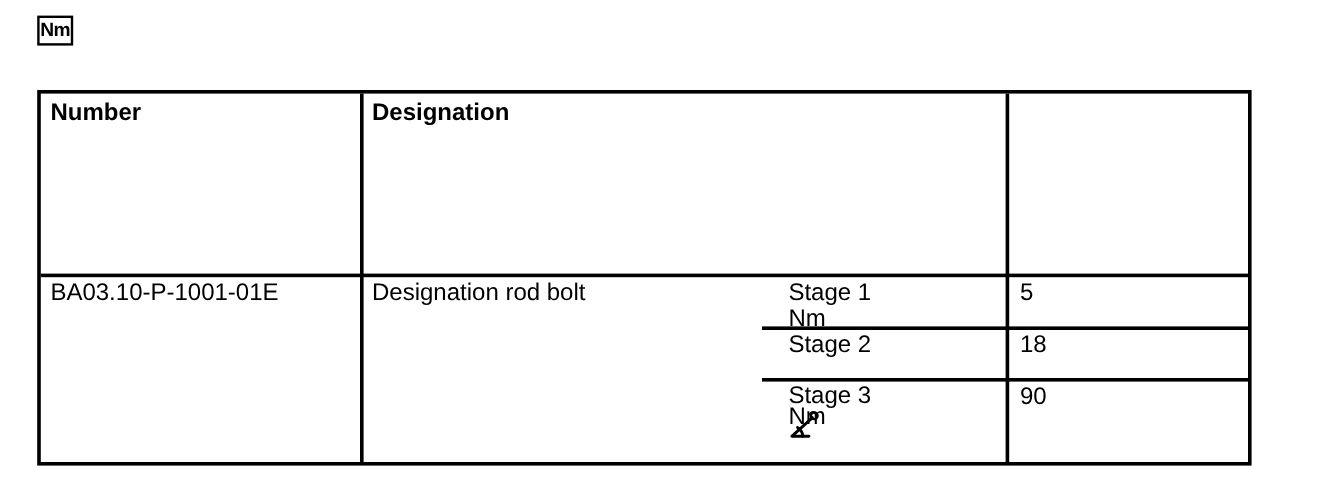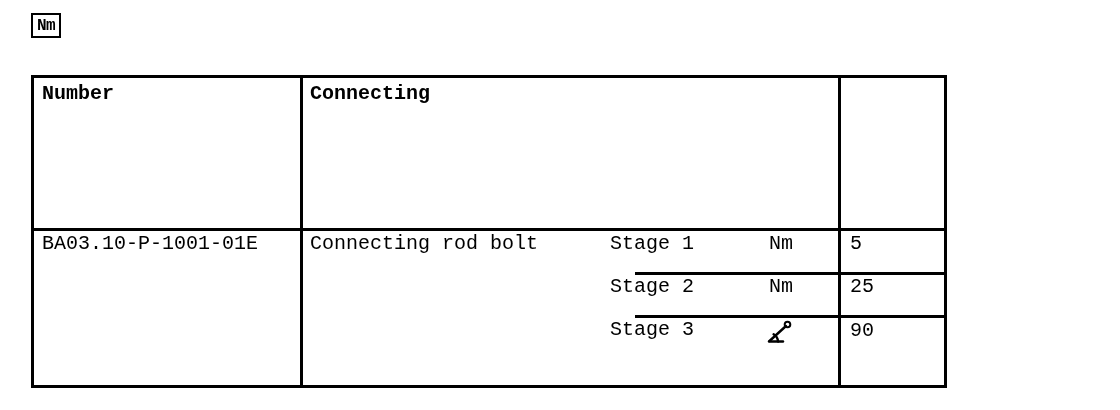--- a/index.html
+++ b/index.html
@@ -3,21 +3,21 @@
 <meta charset="utf-8">
 <style>
   * { box-sizing: border-box; margin: 0; padding: 0; }
   html, body { background: #ffffff; }
   .page {
     position: relative;
     width: 1120px;
     height: 410px;
     background: #ffffff;
     color: #000000;
-    font-family: Liberation Mono, monospace;
+    font-family: Liberation Sans, sans-serif;
     overflow: hidden;
   }
 
   
   .nm-badge {
     position: absolute;
     left: 31px; top: 13px;
     width: 30px; height: 25px;
     border: 2px solid #000;
     display: flex; align-items: center; justify-content: center;
@@ -26,21 +26,21 @@
   .page-title {
     position: absolute;
     left: 66px; top: 14px;
     font-weight: 700; font-size: 21px; line-height: 25px;
   }
 
   
   .doc-table {
     position: absolute;
     left: 31px; top: 75px;
-    width: 916px; height: 313px;
+    width: 1012px; height: 313px;
     border: 3px solid #000;
   }
   .line { position: absolute; background: #000; }
   .vline-a { left: 266px; top: 0; width: 3px; height: 100%; }
   .vline-b { left: 804px; top: 0; width: 3px; height: 100%; }
   .hline-header { left: 0; top: 150px; width: 100%; height: 3px; }
   .hline-stage-1 { left: 601px; right: 0; top: 194px; height: 3px; }
   .hline-stage-2 { left: 601px; right: 0; top: 237px; height: 3px; }
 
   .cell { position: absolute; font-size: 20px; line-height: 22px; white-space: pre; }
@@ -48,23 +48,23 @@
 
   .th-number { left: 8px; top: 5px; }
   .th-designation { left: 276px; top: 5px; }
   .th-engine { left: 814px; top: 5px; }
 
   .cell-number { left: 8px; top: 155px; text-align: right; }
   .cell-designation { left: 276px; top: 155px; }
 
   .stage-row {
     position: absolute;
-    left: 576px; width: 183px;
+    left: 623px; width: 183px;
     display: flex; justify-content: space-between; align-items: flex-start;
-    font-size: 20px; line-height: 22px;
+    font-size: 20px; line-height: 22px; flex-direction: column;
   }
   .stage-row-0 { top: 155px; }
   .stage-row-1 { top: 198px; gap: 38px; }
   .stage-row-2 { top: 241px; }
 
   .value-0 { left: 816px; top: 155px; }
   .value-1 { left: 816px; top: 198px; }
   .value-2 { left: 816px; top: 242px; }
 
   .angle-icon svg { display: block; margin-top: 1px; }
@@ -80,24 +80,24 @@
 
   <div class="doc-table">
 
     <div class="line vline-a"></div>
     <div class="line vline-b"></div>
     <div class="line hline-header"></div>
     <div class="line hline-stage-1"></div>
     <div class="line hline-stage-2"></div>
 
     <div class="cell th th-number">Number</div>
-    <div class="cell th th-designation">Connecting</div>
+    <div class="cell th th-designation">Designation</div>
 
     <div class="cell cell-number">BA03.10-P-1001-01E</div>
-    <div class="cell cell-designation">Connecting rod bolt</div>
+    <div class="cell cell-designation">Designation rod bolt</div>
 
     <div class="stage-row stage-row-0">
       <span>Stage 1</span>
       <span>Nm</span>
     </div>
     <div class="stage-row stage-row-1">
       <span>Stage 2</span>
       <span>Nm</span>
     </div>
     <div class="stage-row stage-row-2">
@@ -108,17 +108,17 @@
             <line x1="3" y1="21.5" x2="17" y2="21.5"></line>
             <line x1="3.5" y1="21" x2="20" y2="6"></line>
             <circle cx="21.5" cy="4.5" r="2.8" stroke-width="2"></circle>
             <path d="M 12 21.5 A 9 9 0 0 0 7.6 14.3"></path>
           </g>
         </svg>
       </span>
     </div>
 
     <div class="cell value-0">5</div>
-    <div class="cell value-1">25</div>
+    <div class="cell value-1">18</div>
     <div class="cell value-2">90</div>
 
   </div>
 </div>
 
 </body></html>

